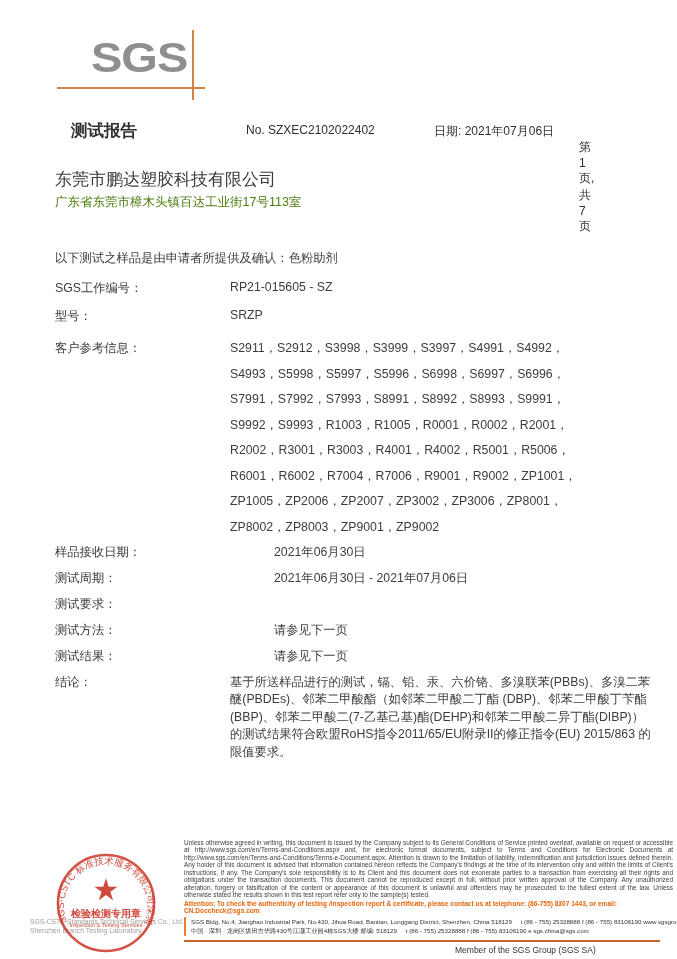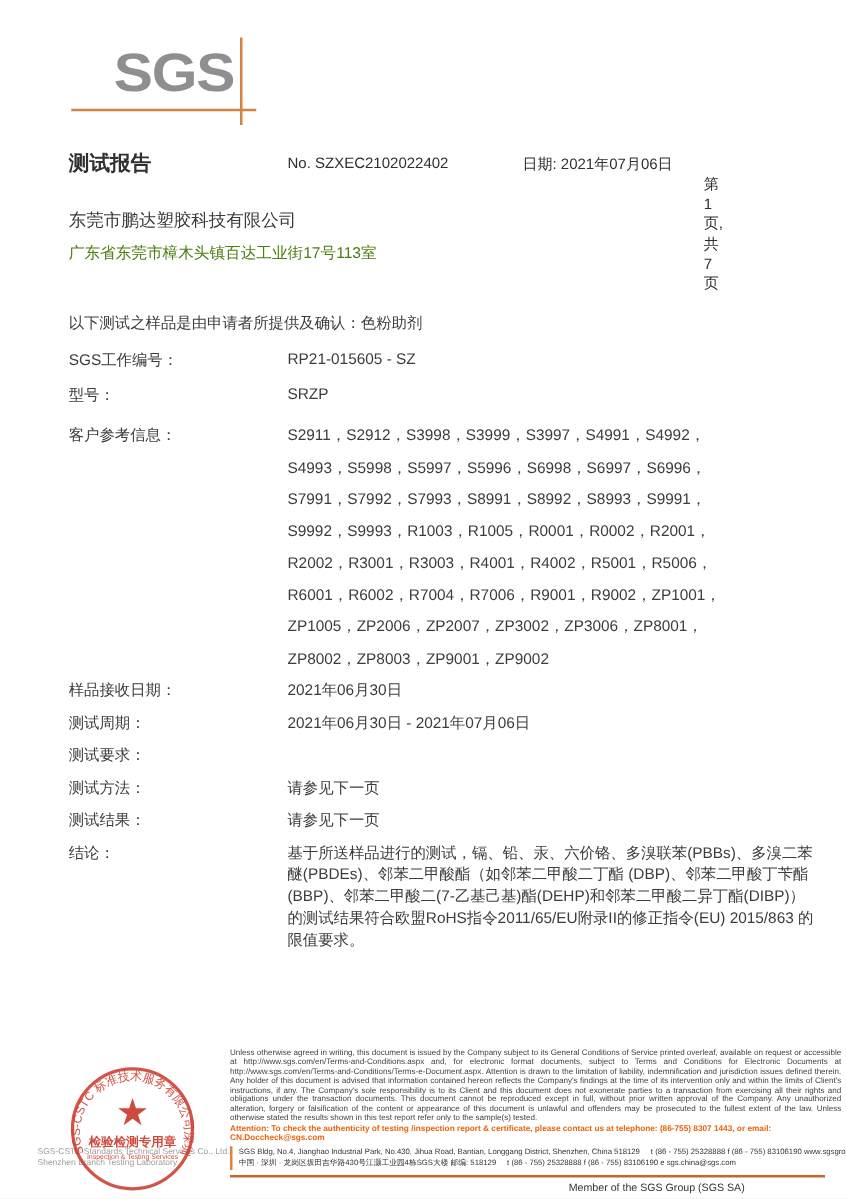--- a/index.html
+++ b/index.html
@@ -14,37 +14,37 @@
   .logo-box { position:absolute; left:55px; top:28px; width:160px; height:80px; }
   .logo-text {
     position:absolute; left:36px; top:4px;
     font-size:47px; font-weight:bold; color:#8f8f8f;
     letter-spacing:-1px; transform:scaleY(0.92); transform-origin:top left;
   }
   .logo-hline { position:absolute; left:2px; top:59px; width:148px; height:2px; background:#d5813f; }
   .logo-vline { position:absolute; left:137px; top:2px; width:2px; height:70px; background:#d5813f; }
 
   
-  .header-row { position:absolute; left:0; top:120px; width:564px; height:22px; }
+  .header-row { position:absolute; left:16px; top:120px; width:564px; height:22px; }
   .report-title { position:absolute; left:55px; top:0; font-size:16.5px; font-weight:bold; color:#2f2f2f; }
   .report-no   { position:absolute; left:230px; top:3px; font-size:12px; color:#2f2f2f; }
   .report-date { position:absolute; left:418px; top:3px; font-size:12px; color:#2f2f2f; }
   .report-page { position:absolute; left:563px; top:3px; font-size:12px; color:#2f2f2f;margin-top:16px; }
 
-  .applicant-company { position:absolute; left:55px; top:168px; font-size:14px; color:#3a3a3a; }
+  .applicant-company { position:absolute; left:55px; top:168px; font-size:17px; color:#3a3a3a; }
   .applicant-address { position:absolute; left:55px; top:194px; font-size:12.5px; color:#4d7c0f; }
 
   
   .main { position:absolute; left:55px; top:250px; width:600px; font-size:12.3px; color:#3c3c3c; }
   .statement { margin-bottom:13px; }
   .frow { display:flex; align-items:flex-start; margin-bottom:11px; }
   .frow .lbl { width:175px; flex:0 0 175px; }
   .frow .val { flex:1; }
   .ref-lines .ref-line { height:25.5px; line-height:25.5px; white-space:nowrap; }
-  .info-rows .frow { margin-bottom:9px; }
+  .info-rows .frow { margin-bottom:9px;gap:44px; }
   .conclusion-row { margin-top:8px; }
   .conclusion-text { line-height:17.4px; width:425px; }
 
   
   .footer-right { position:absolute; left:184px; top:839px; width:489px; }
   .disclaimer { font-size:6.45px; line-height:7.45px; color:#3f3f3f; text-align:justify; }
   .attention { margin-top:1px; font-size:6.6px; line-height:7.5px; font-weight:bold; color:#e8650c; }
   .addr-block { margin-top:2px; border-left:2px solid #e0823f; padding-left:5px; }
   .addr-line { font-size:6.2px; line-height:9.5px; color:#333; white-space:nowrap; }
   .addr-line .seg { margin-right:7px; }

